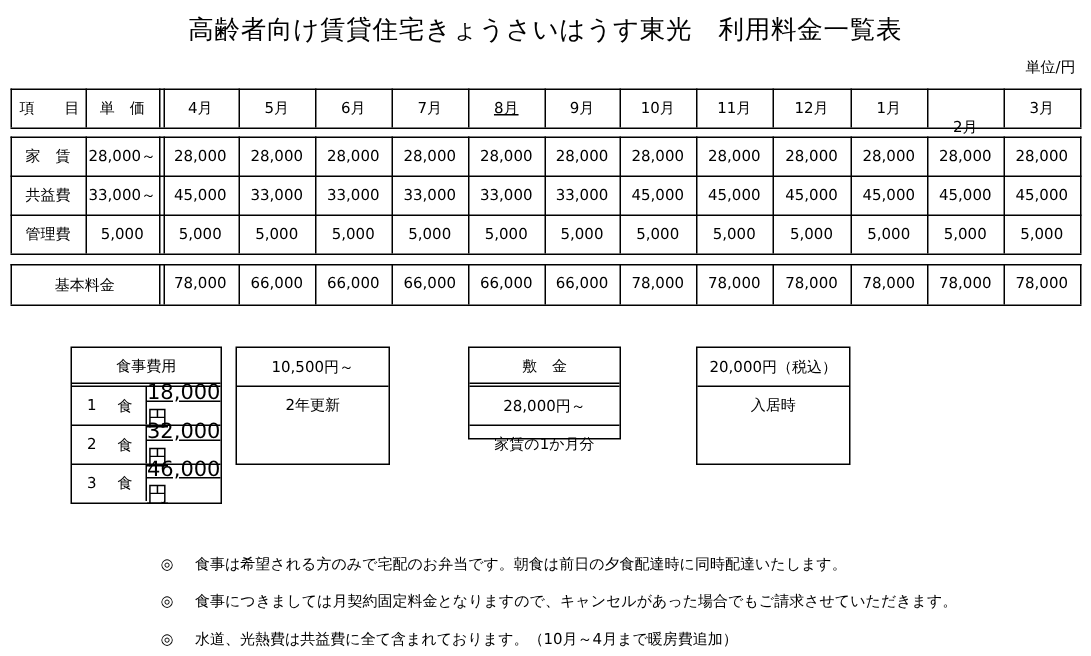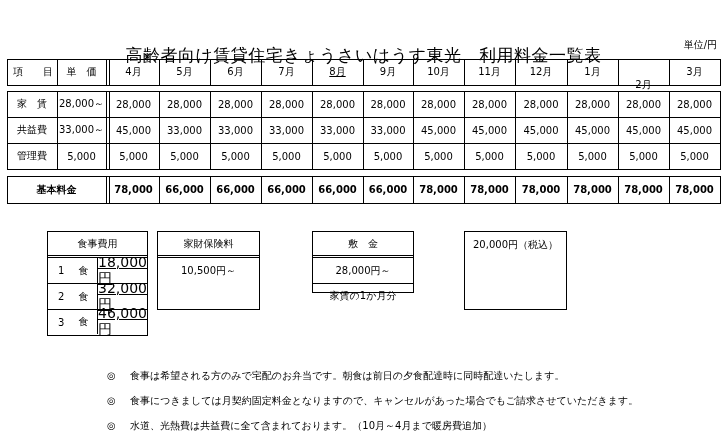--- a/index.html
+++ b/index.html
@@ -2,30 +2,30 @@
 <html><head>
 <meta charset="utf-8">
 <style>
   html, body { margin: 0; padding: 0; }
   body {
     width: 727px; height: 437px; background: #ffffff; position: relative; overflow: hidden;
     font-family: "DejaVu Sans", "Liberation Sans", sans-serif; color: #000;
   }
   .title {
     position: absolute; left: 0; top: 8px; width: 727px; text-align: center;
-    font-size: 17px; letter-spacing: 0.5px; margin-top: 36px;
+    font-size: 17px; letter-spacing: 0.5px;
   }
   .unit {
     position: absolute; right: 10px; top: 38px; font-size: 10px;
   }
   .cell {
     position: absolute; box-sizing: border-box; display: flex; align-items: center; justify-content: center;
     font-size: 10px; white-space: nowrap;
   }
-  .bold { font-weight: bold; }
+  .bold { font-weight: normal; }
   .hline { position: absolute; height: 0; border-top: 1px solid #000; }
   .vline { position: absolute; width: 0; border-left: 1px solid #000; }
   .dbl-v { position: absolute; width: 2px; border-left: 1px solid #000; border-right: 1px solid #000; }
   .box { position: absolute; box-sizing: border-box; border: 1px solid #000; }
   .box .row { box-sizing: border-box; display: flex; align-items: center; justify-content: center; font-size: 10px; white-space: nowrap; }
   .box .head { border-bottom: 3px double #000; }
   .box .sep { border-top: 1px solid #000; }
   .meal-row { display: flex; border-top: 1px solid #000; box-sizing: border-box; }
   .meal-row .k { width: 50px; border-right: 1px solid #000; display: flex; align-items: center; justify-content: flex-start; padding-left: 10px; box-sizing: border-box; font-size: 10px; }
   .meal-row .k .g { margin-left: 14px; }
@@ -182,29 +182,30 @@
   <div class="meal-row" style="height:25px;">
     <div class="k">
         <span>3</span>
         <span class="g">食</span>
       </div>
     <div class="v">46,000円</div>
   </div>
 </div>
 
 <div class="box" style="left:157px; top:231px; width:103px; height:79px;">
-  <div class="row head" style="height:26px;">家財保険料</div>
   <div class="row" style="height:25px;text-align:right;">10,500円～</div>
+  <div class="row sep" style="height:25px;">2年更新</div>
 </div>
 
 <div class="box" style="left:312px; top:231px; width:102px; height:62px;">
   <div class="row head" style="height:26px;">敷　金</div>
   <div class="row" style="height:25px;">28,000円～</div>
   <div class="row sep" style="height:25px;">家賃の1か月分</div>
 </div>
 
 <div class="box" style="left:464px; top:231px; width:103px; height:79px;">
   <div class="row" style="height:25px;">20,000円（税込）</div>
+  <div class="row sep" style="height:25px;">入居時</div>
 </div>
 
 <div class="note" style="top:369px;"><span class="mark">◎</span><span>食事は希望される方のみで宅配のお弁当です。朝食は前日の夕食配達時に同時配達いたします。</span></div>
 <div class="note" style="top:394px;"><span class="mark">◎</span><span>食事につきましては月契約固定料金となりますので、キャンセルがあった場合でもご請求させていただきます。</span></div>
 <div class="note" style="top:419px;"><span class="mark">◎</span><span>水道、光熱費は共益費に全て含まれております。（10月～4月まで暖房費追加）</span></div>
 
 </body></html>

